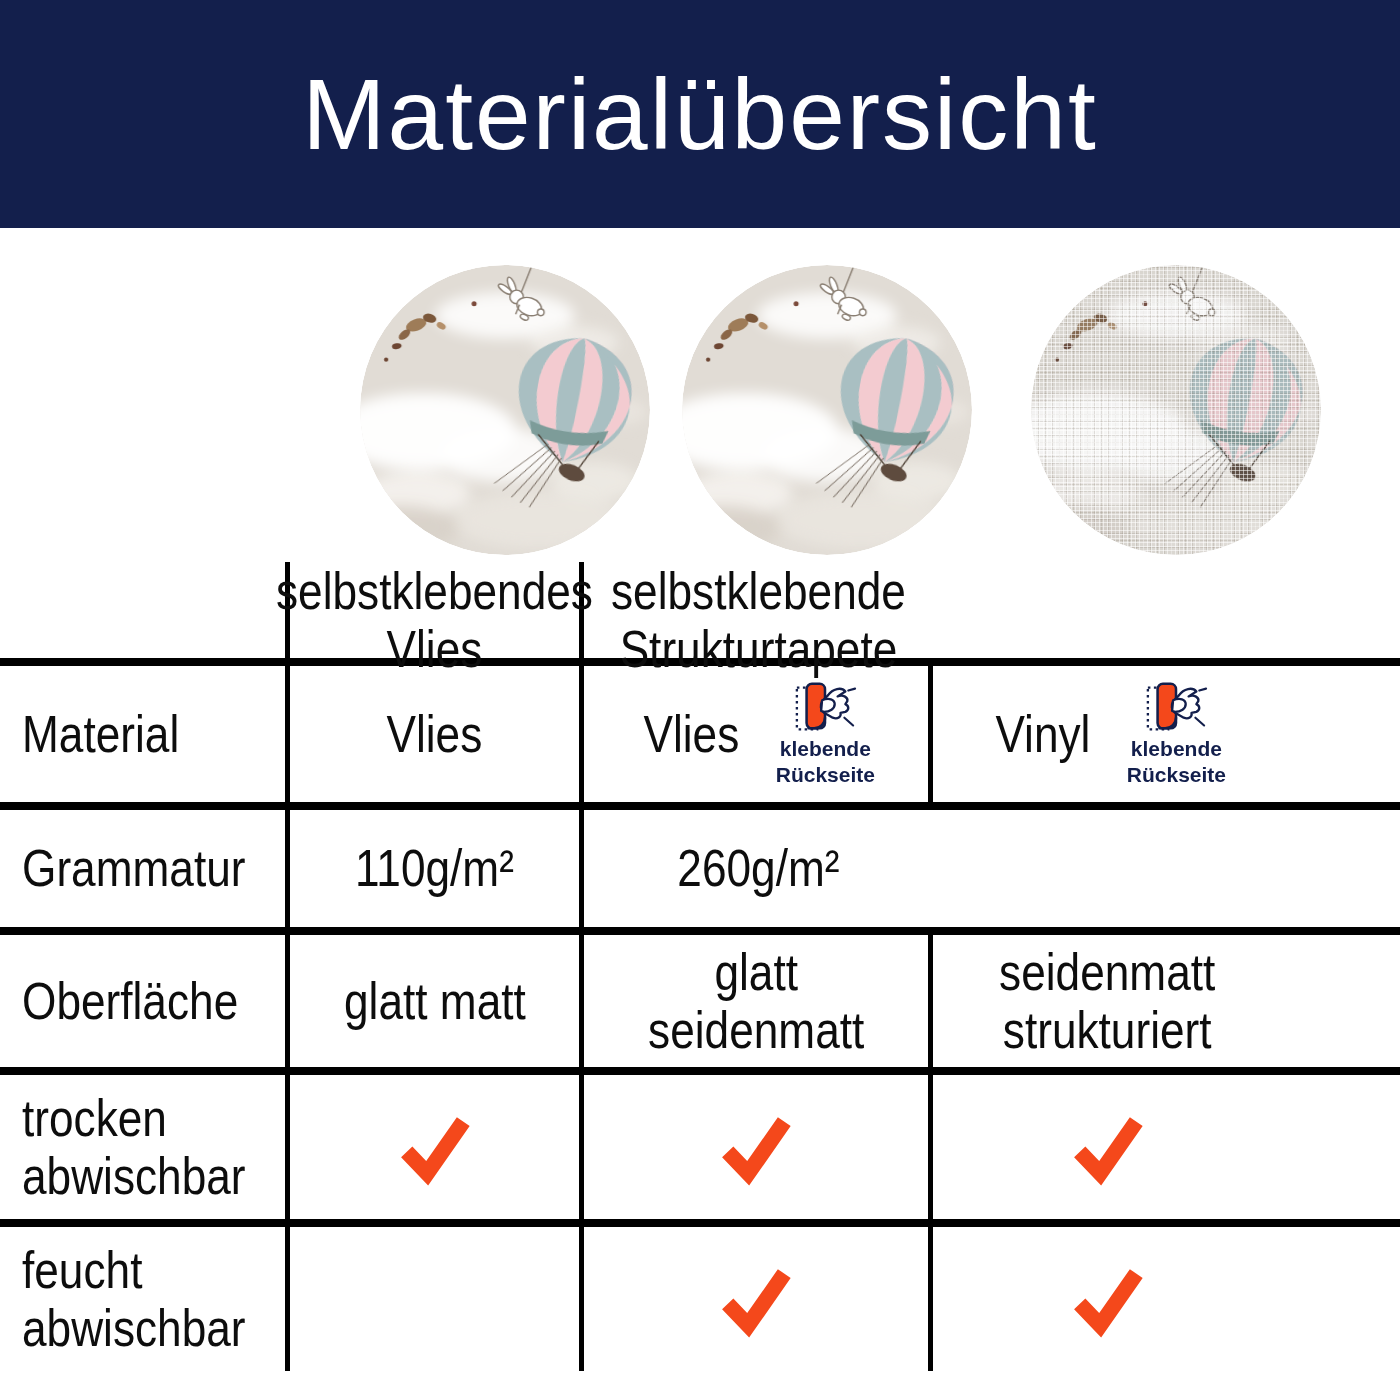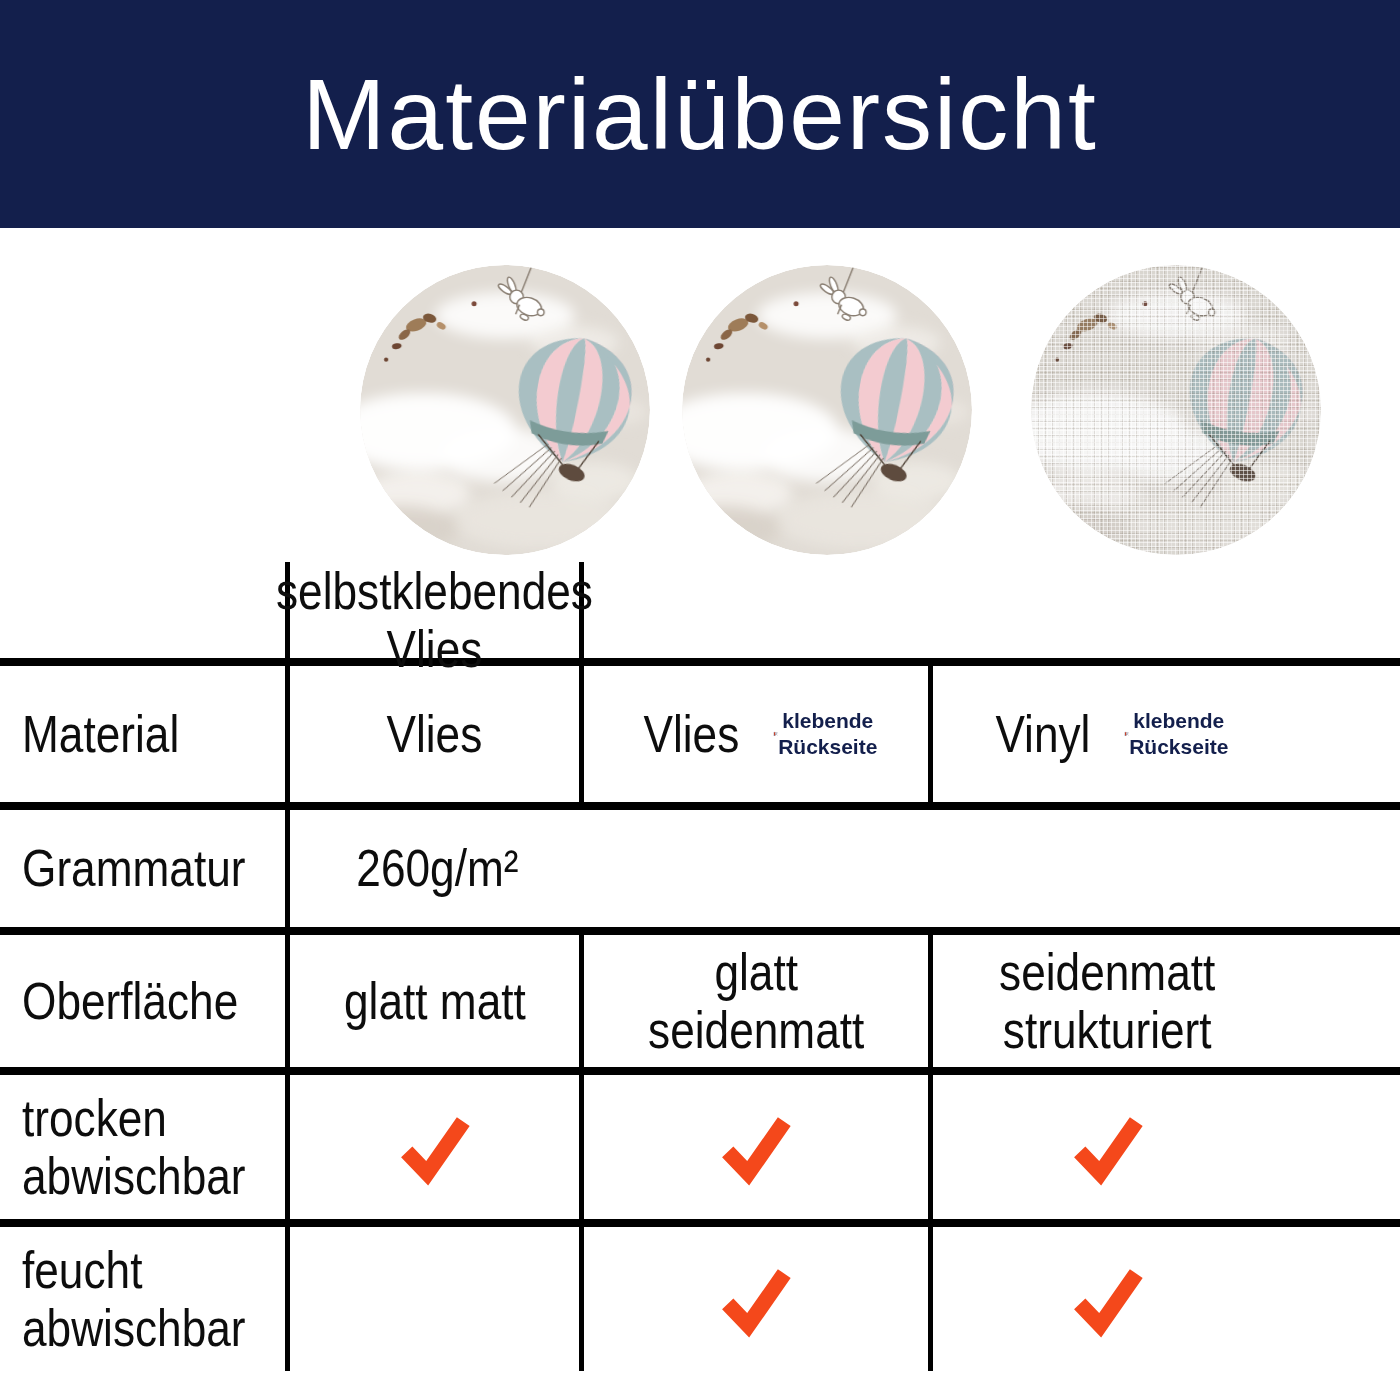--- a/index.html
+++ b/index.html
@@ -49,21 +49,21 @@
   .r-feucht{height:144px;}
 
   .cnd{display:inline-block;transform:scaleX(.85);transform-origin:center;
     font-size:52px;line-height:1.12;}
   .rowlabel .cnd{transform-origin:left center;}
   .cnd .l2:empty{display:none;}
   .cnd span{display:block;}
 
   
   .matwrap{display:flex;align-items:center;justify-content:center;gap:26px;}
-  .badge{display:flex;flex-direction:row;align-items:center;width:104px;}
+  .badge{display:flex;flex-direction:column;align-items:center;width:104px;}
   .badge svg{width:64px;height:56px;display:block;}
   .badge .cap{font-size:21px;font-weight:bold;color:var(--navy);line-height:1.25;text-align:center;}
 
   
   .check svg{width:78px;height:78px;display:block;}
 
   .hiddefs{position:absolute;width:0;height:0;overflow:hidden;}
 </style>
 </head>
 <body>
@@ -193,20 +193,26 @@
 <div class="tbl">
 
   <div class="trow h-row rule">
     <div class="cell vline rowlabel"></div>
     <div class="cell vline">
       <span class="cnd">
           <span>selbstklebendes</span>
           <span class="l2">Vlies</span>
         </span>
     </div>
+    <div class="cell">
+      <span class="cnd">
+          <span>selbstklebende</span>
+          <span class="l2">Strukturtapete</span>
+        </span>
+    </div>
   </div>
 
   <div class="trow r-material rule">
     <div class="cell vline rowlabel">
       <span class="cnd">Material</span>
     </div>
     <div class="cell vline">
       <span class="cnd">Vlies</span>
     </div>
     <div class="cell vline">
@@ -230,20 +236,23 @@
           <span class="cap"><span>klebende</span><br><span>Rückseite</span></span>
         </span>
       </span>
     </div>
   </div>
 
   <div class="trow r-grammatur rule">
     <div class="cell vline rowlabel">
       <span class="cnd">Grammatur</span>
     </div>
+    <div class="cell vline">
+        <span class="cnd">110g/m²</span>
+      </div>
     <div class="cell">
         <span class="cnd">260g/m²</span>
       </div>
   </div>
 
   <div class="trow r-oberflaeche rule">
     <div class="cell vline rowlabel">
       <span class="cnd">Oberfläche</span>
     </div>
     <div class="cell vline">

